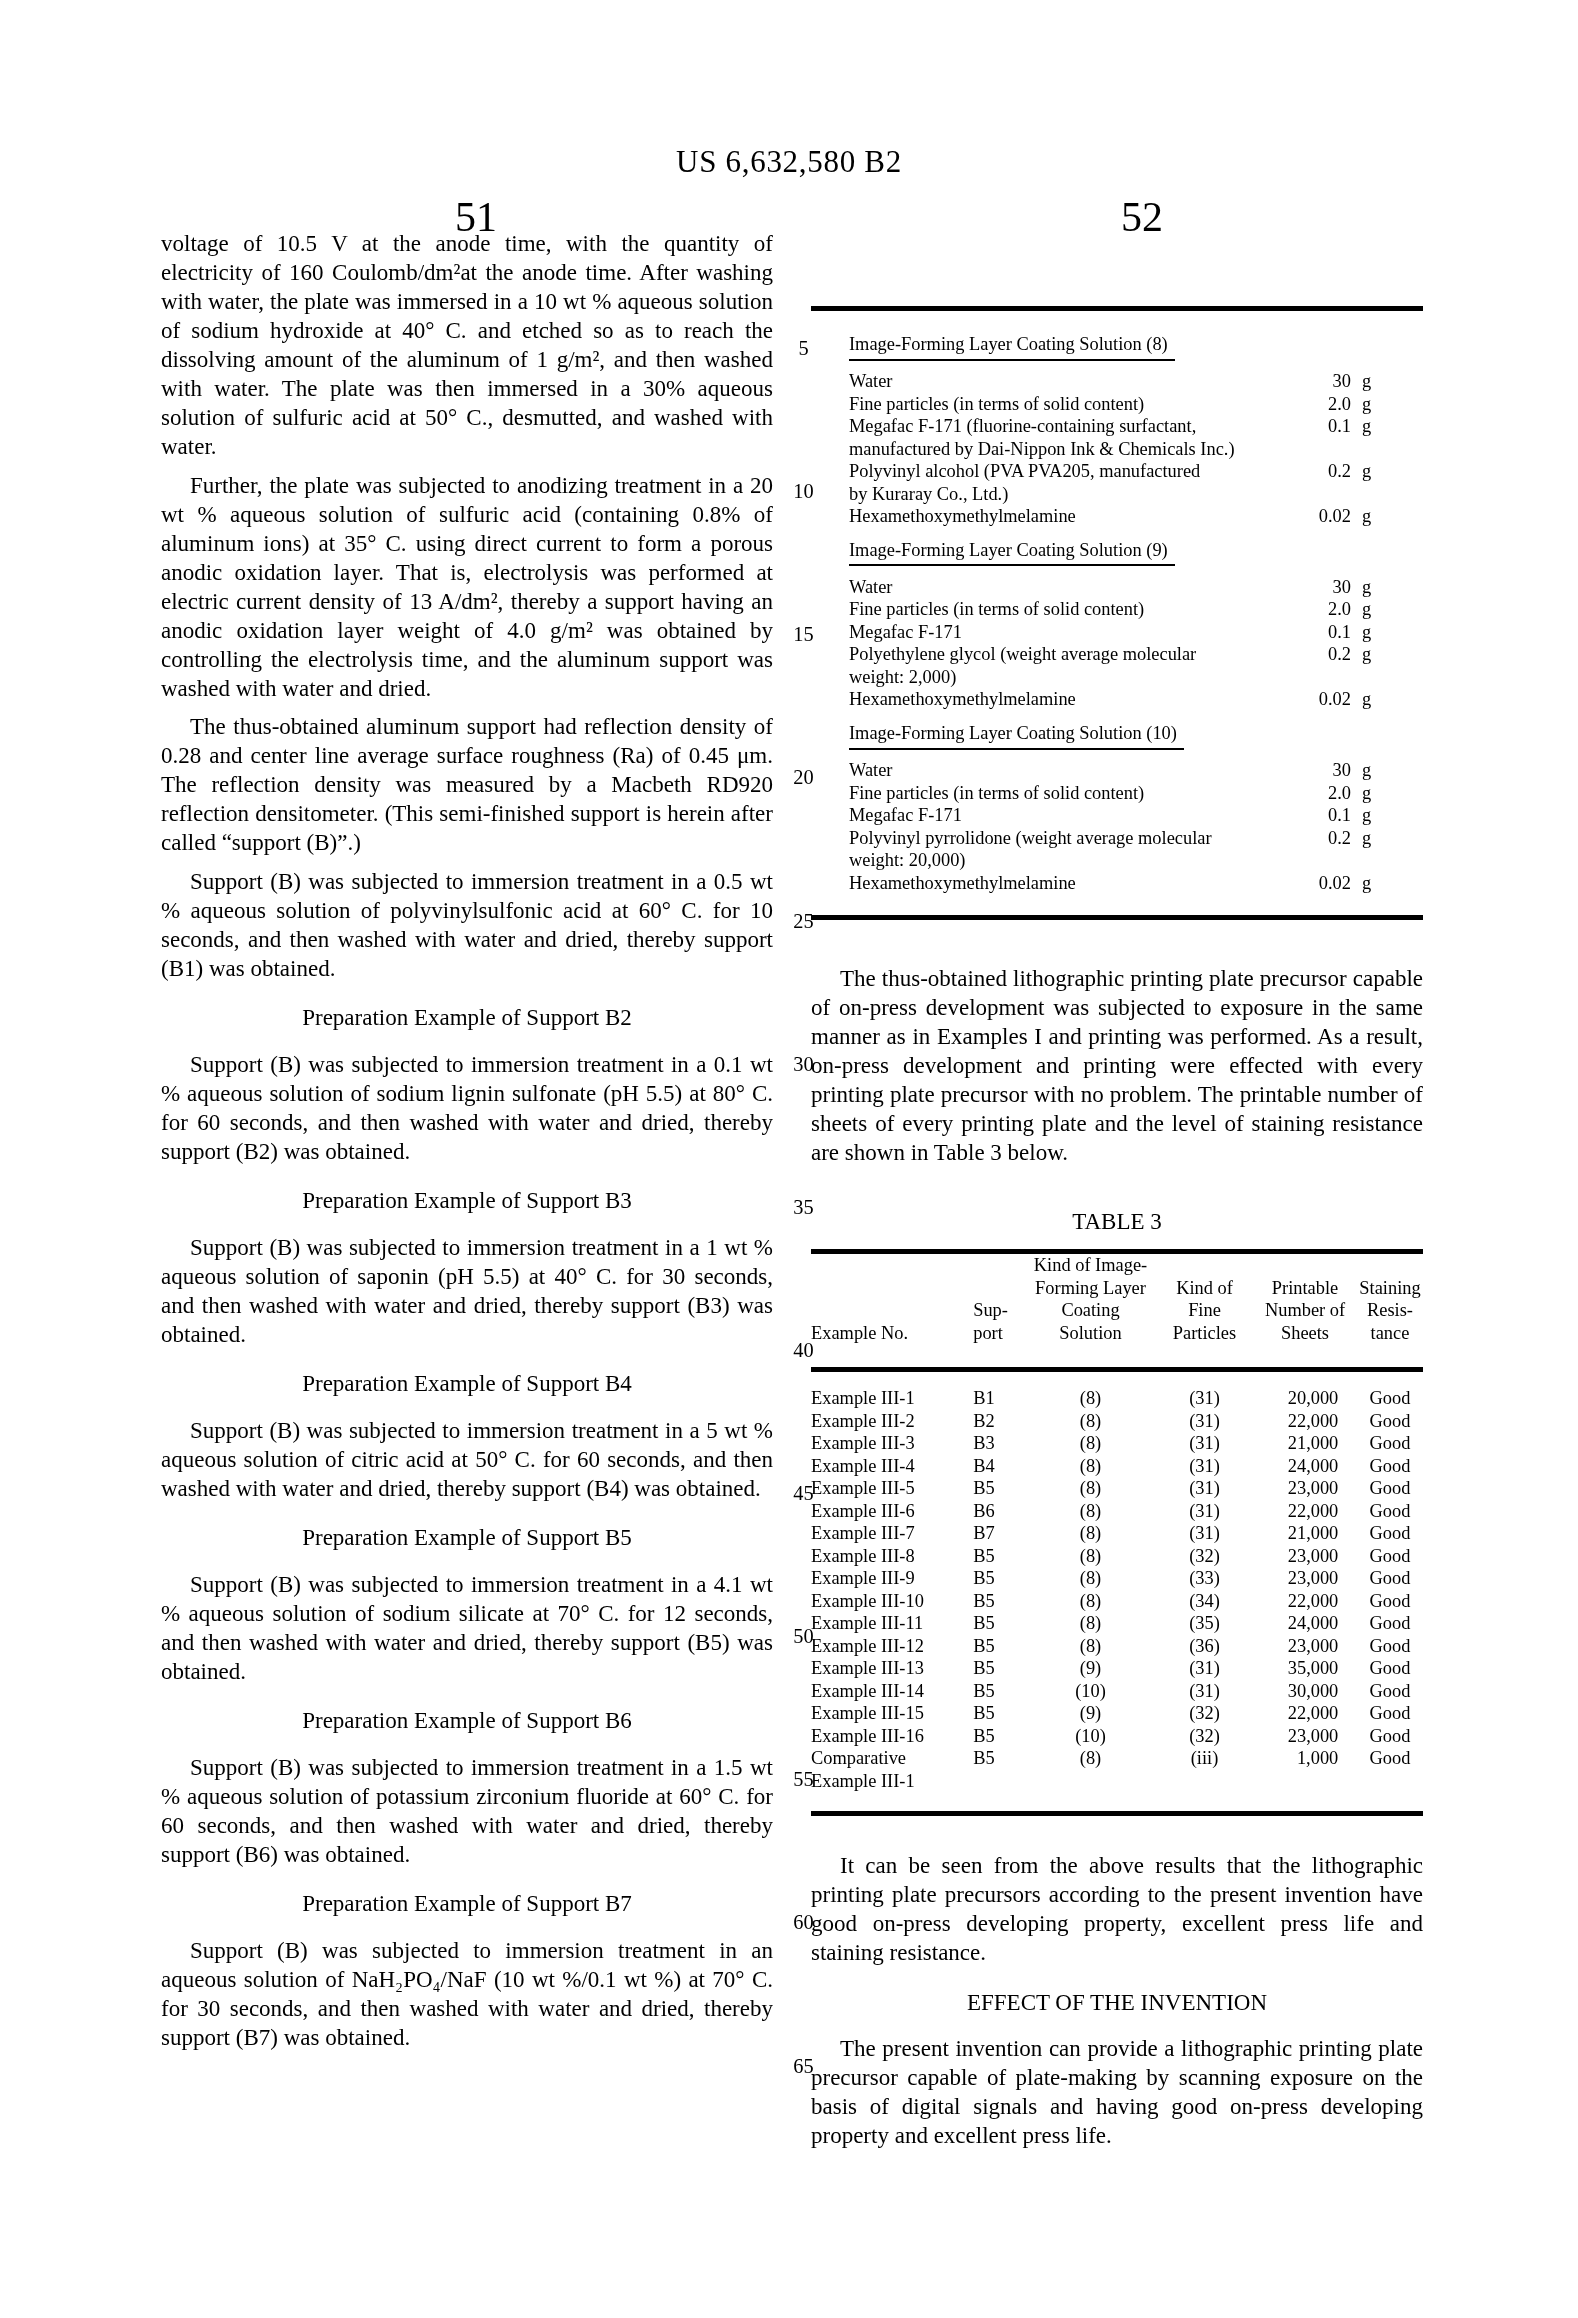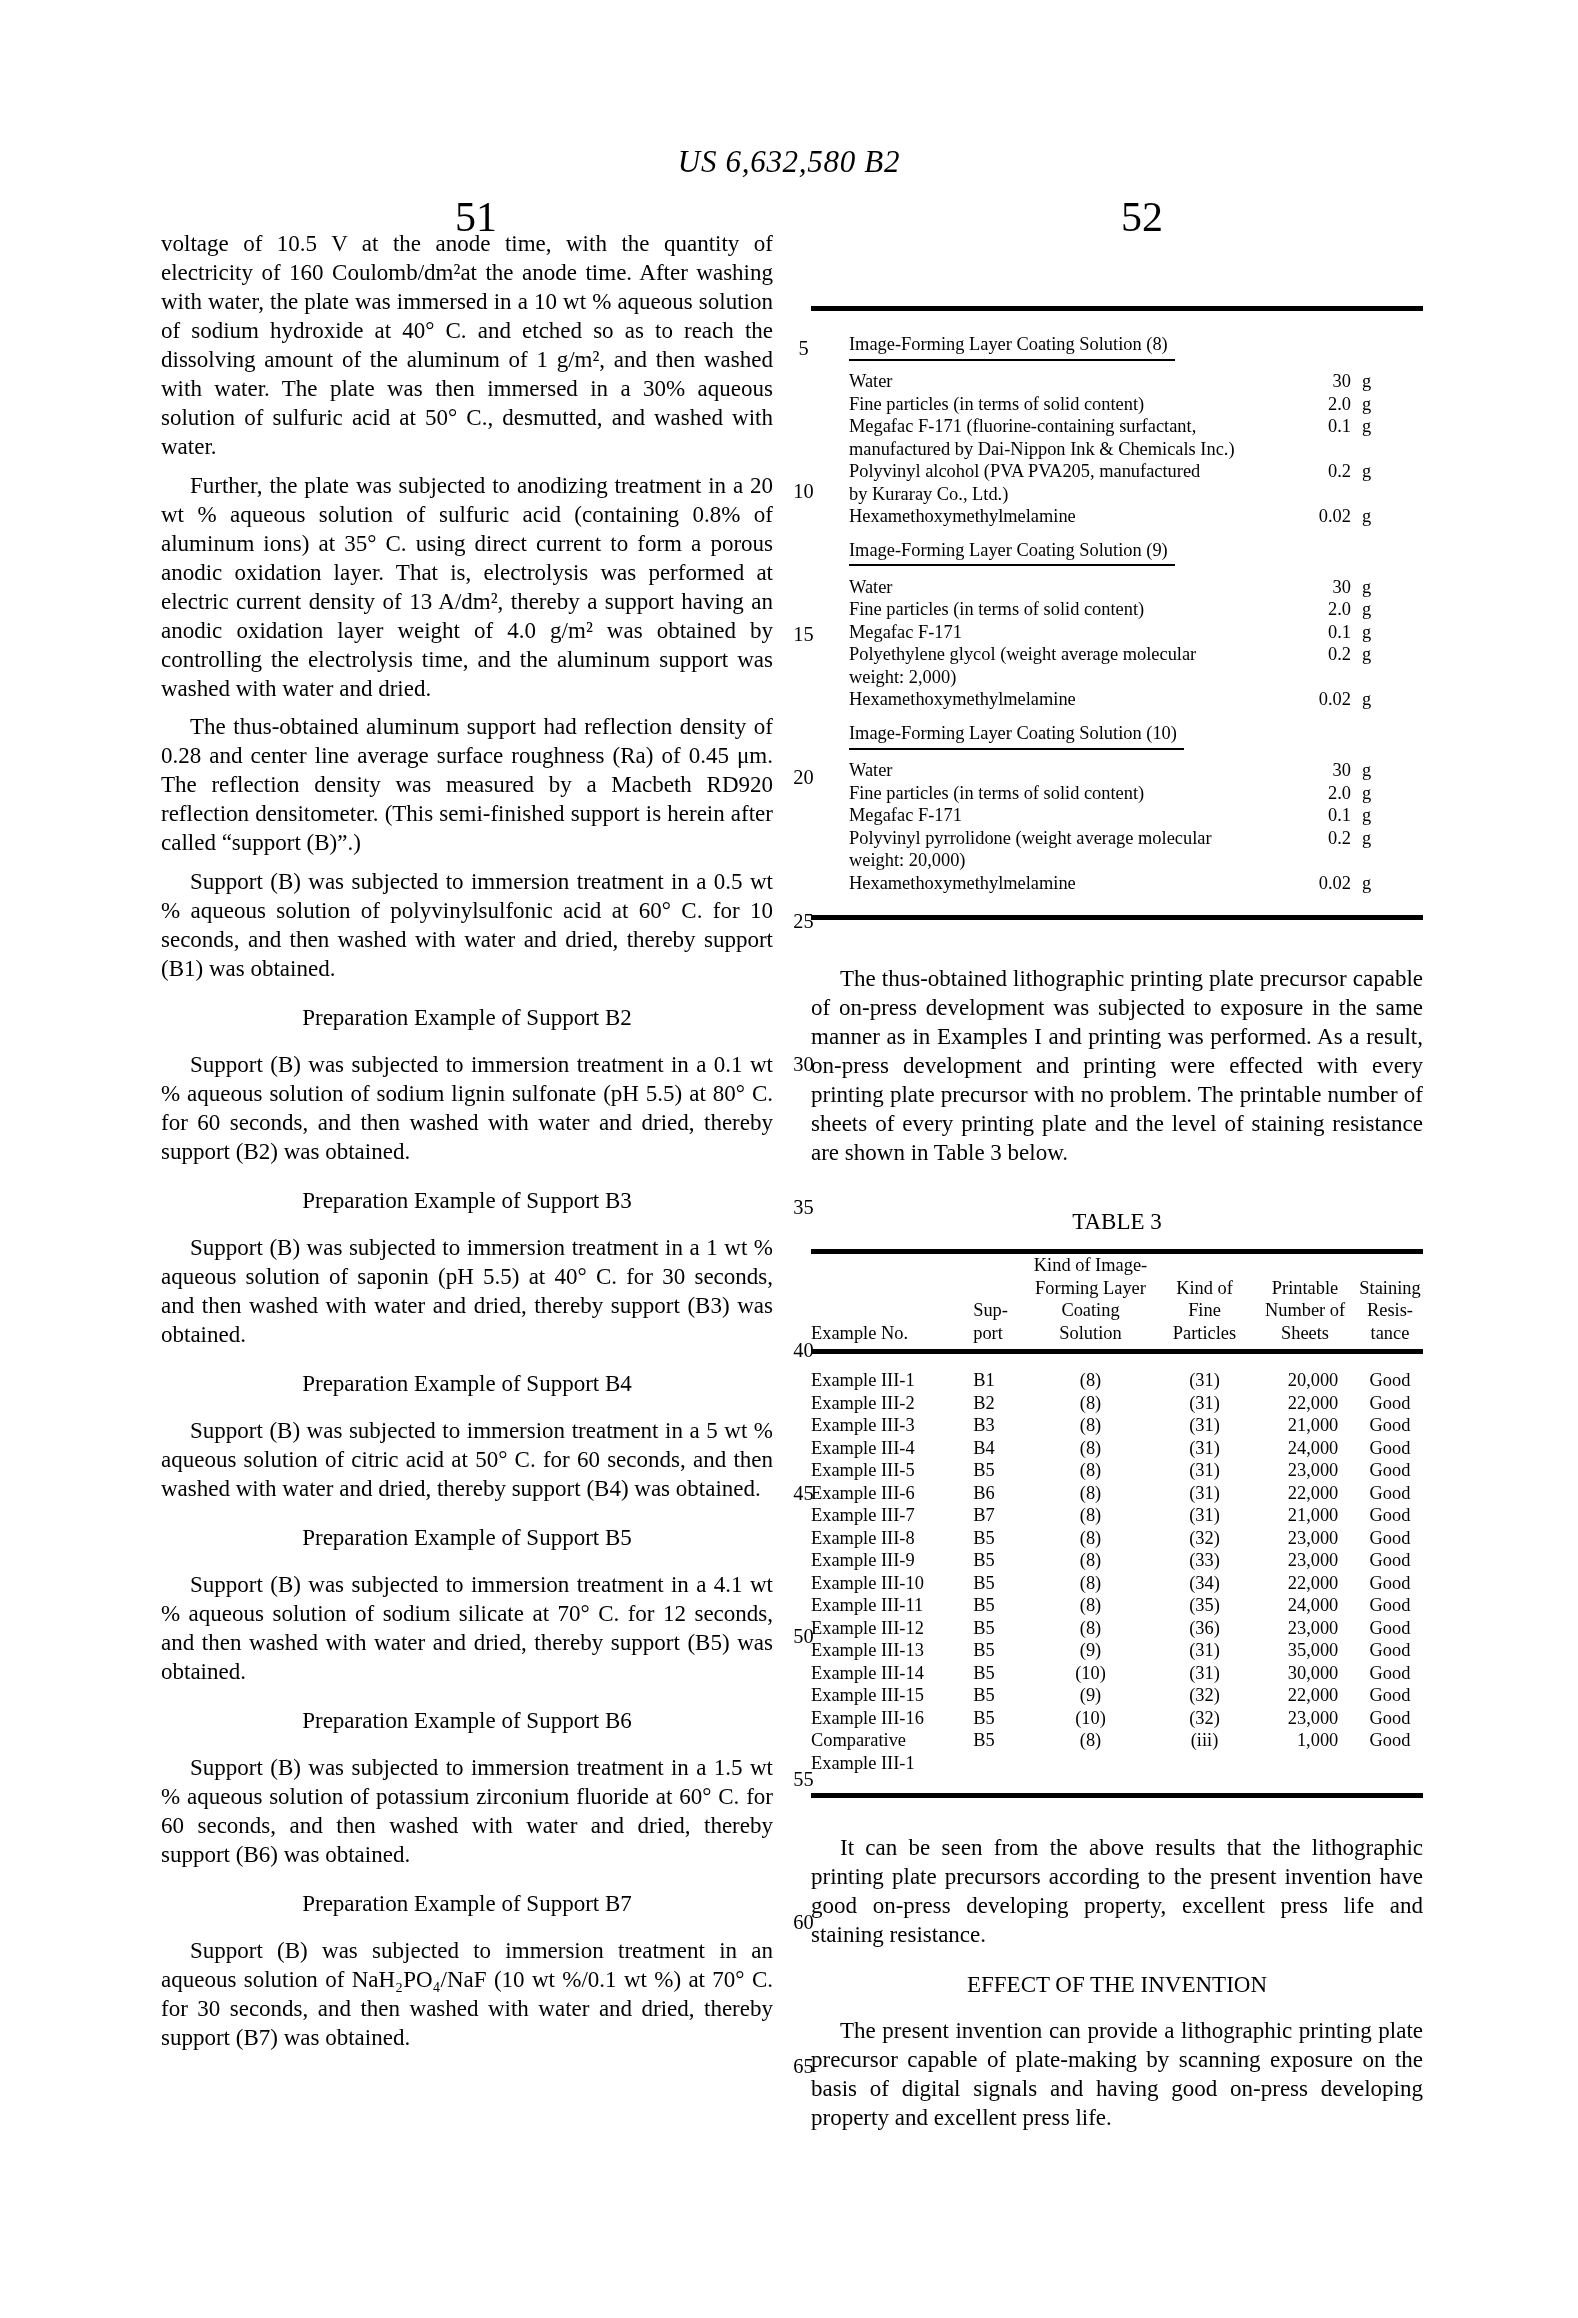--- a/index.html
+++ b/index.html
@@ -8,21 +8,21 @@
     width: 1578px;
     height: 2319px;
     background: #ffffff;
     color: #000000;
     font-family: "Liberation Serif", "DejaVu Serif", serif;
     overflow: hidden;
   }
   
   .patent-number {
     position: absolute; top: 144px; left: 0; width: 1578px;
-    text-align: center; font-size: 31px; letter-spacing: 0.7px; font-style: italic;
+    text-align: center; font-size: 31px; letter-spacing: 0.7px;
   }
   .colnum {
     position: absolute; top: 193px; width: 82px;
     font-size: 42px; font-weight: normal; text-align: center;
   }
   .colnum.left  { left: 435px; }
   .colnum.right { left: 1101px; }
 
   
   .gutter {
@@ -59,21 +59,21 @@
   
   .rc-para1 { margin-top: 44px !important; }
 
   
   .table3 { margin-top: 44px; font-size: 18.4px; line-height: 22.5px; text-align: left; }
   .table3-title { text-align: center; font-size: 23px; margin-bottom: 16.3px; }
   .rule-heavy { border-top: 5.4px solid #000; height: 0; }
   .table3-sub { text-align: center; margin: 16.3px 0 22px 0; }
   .table3-sub span { display: inline-block; border-bottom: 2.7px solid #000; padding: 0 4.1px 3.4px 4.1px; }
   .t3cols { display: grid; grid-template-columns: 150px 65px 129px 99px 102px 68px; width: 612px; }
-  .t3h { align-self: end; padding-bottom: 5px; }
+  .t3h { align-self: end; padding-bottom: 23px; }
   .pre { white-space: pre-line; }
   .c-left   { text-align: left; }
   .c-center { text-align: center; }
   .c-right  { text-align: right; padding-right: 17.7px; }
   .c-sup    { text-align: left; padding-left: 12.2px; }
   .t3body { padding: 15px 0 6.8px 0; }
   .t3row  { align-items: start; }
   .t3-bottom { margin-top: 12.2px; }
 
   .closing-head { text-align: center; text-indent: 0; margin: 26px 0 23px 0; }

